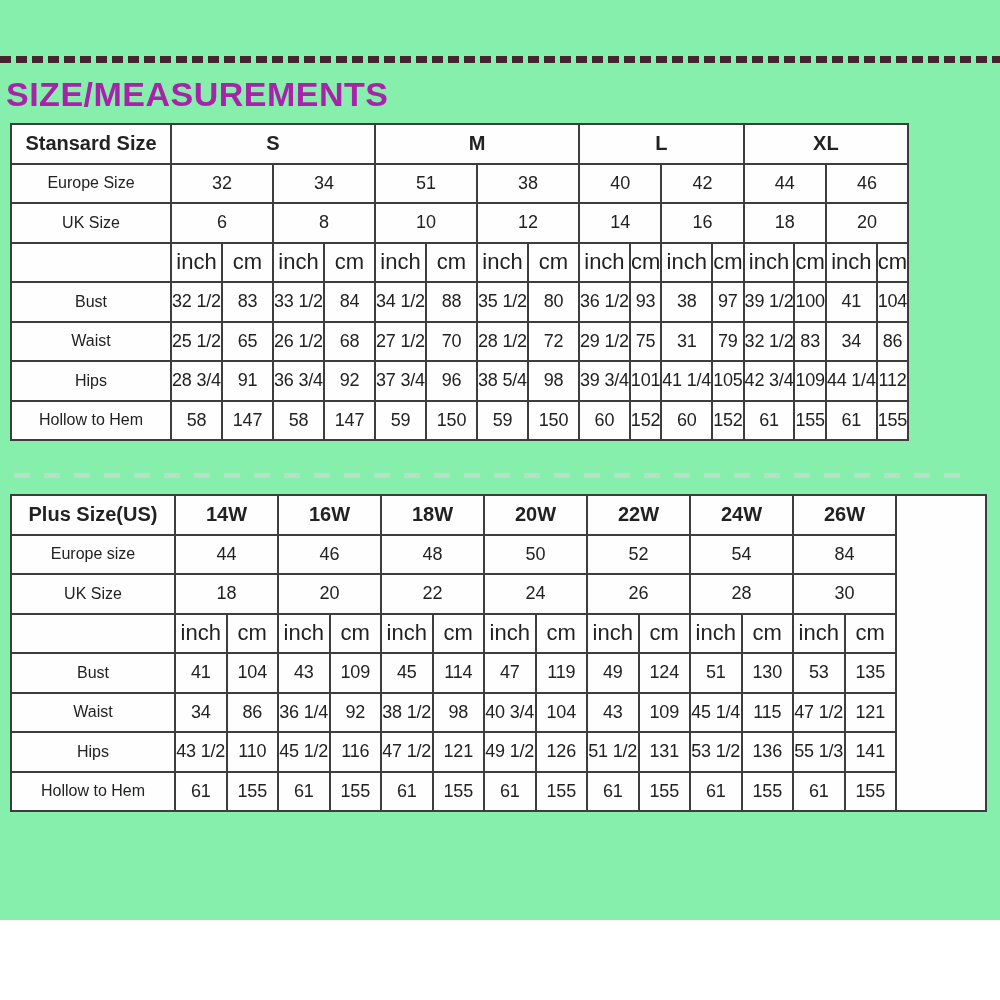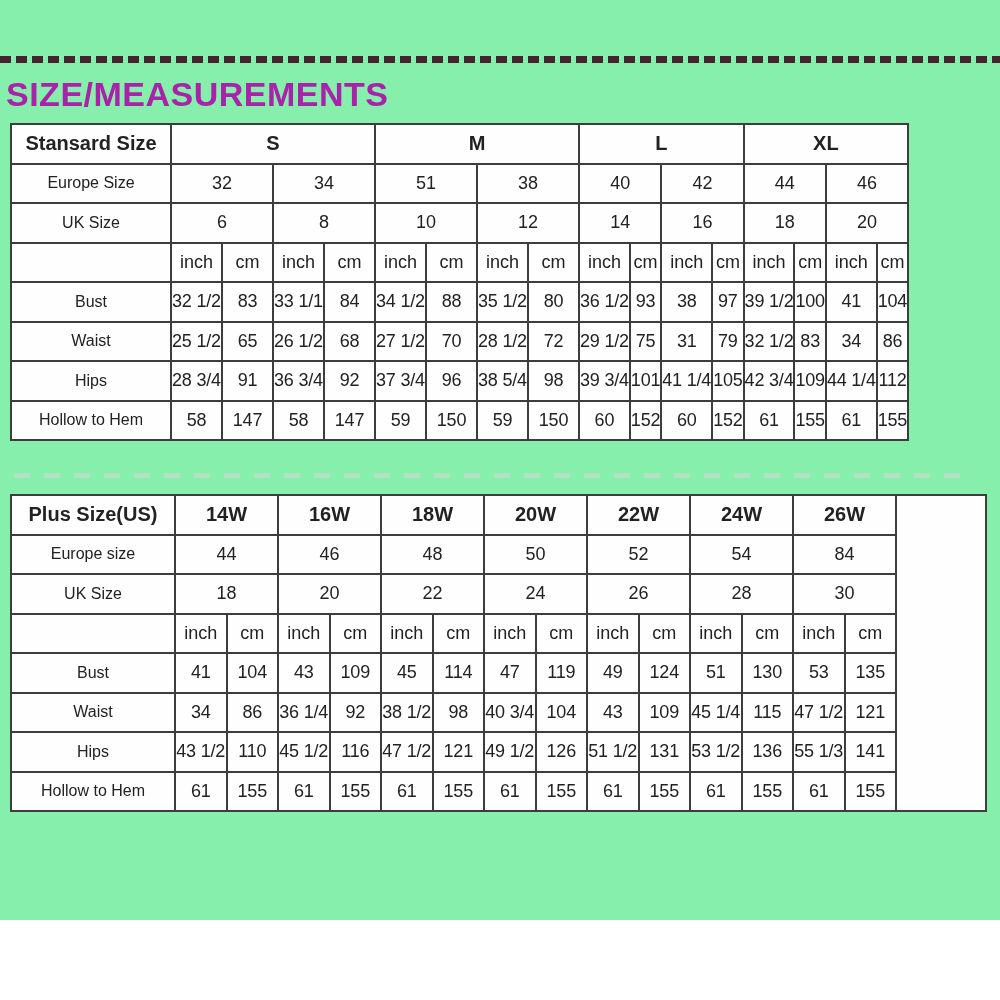--- a/index.html
+++ b/index.html
@@ -25,21 +25,21 @@
     margin-left:10px;background:#fefefe;
   }
   td{
     border:2px solid var(--border);
     height:37.5px;padding:0;
     text-align:center;vertical-align:middle;
     font-size:18px;white-space:nowrap;
   }
   td.lbl{font-size:16px;}
   td.b{font-weight:bold;font-size:20px;}
-  td.unit{font-size:18px;margin-top:35px;}
+  td.unit{font-size:22px;margin-top:35px;}
   td.val{font-size:18px;letter-spacing:-0.2px;}
   td.empty-col{border:2px solid var(--border);}
   .sep-faint{
     margin:32px 0 0 14px;width:950px;height:5px;opacity:0.55;
     background:repeating-linear-gradient(90deg,#d7d7d7 0 16px,transparent 16px 30px);
   }
   .t2wrap{margin-top:16px;}
 </style>
 </head>
 <body>
@@ -108,21 +108,21 @@
           <td class="unit">cm</td>
           <td class="unit">inch</td>
           <td class="unit">cm</td>
           <td class="unit">inch</td>
           <td class="unit">cm</td>
         </tr>
         <tr>
           <td class="lbl">Bust</td>
           <td class="val">32 1/2</td>
           <td class="val">83</td>
-          <td class="val">33 1/1</td>
+          <td class="val">33 1/2</td>
           <td class="val">84</td>
           <td class="val">34 1/2</td>
           <td class="val">88</td>
           <td class="val">35 1/2</td>
           <td class="val">80</td>
           <td class="val">36 1/2</td>
           <td class="val">93</td>
           <td class="val">38</td>
           <td class="val">97</td>
           <td class="val">39 1/2</td>

